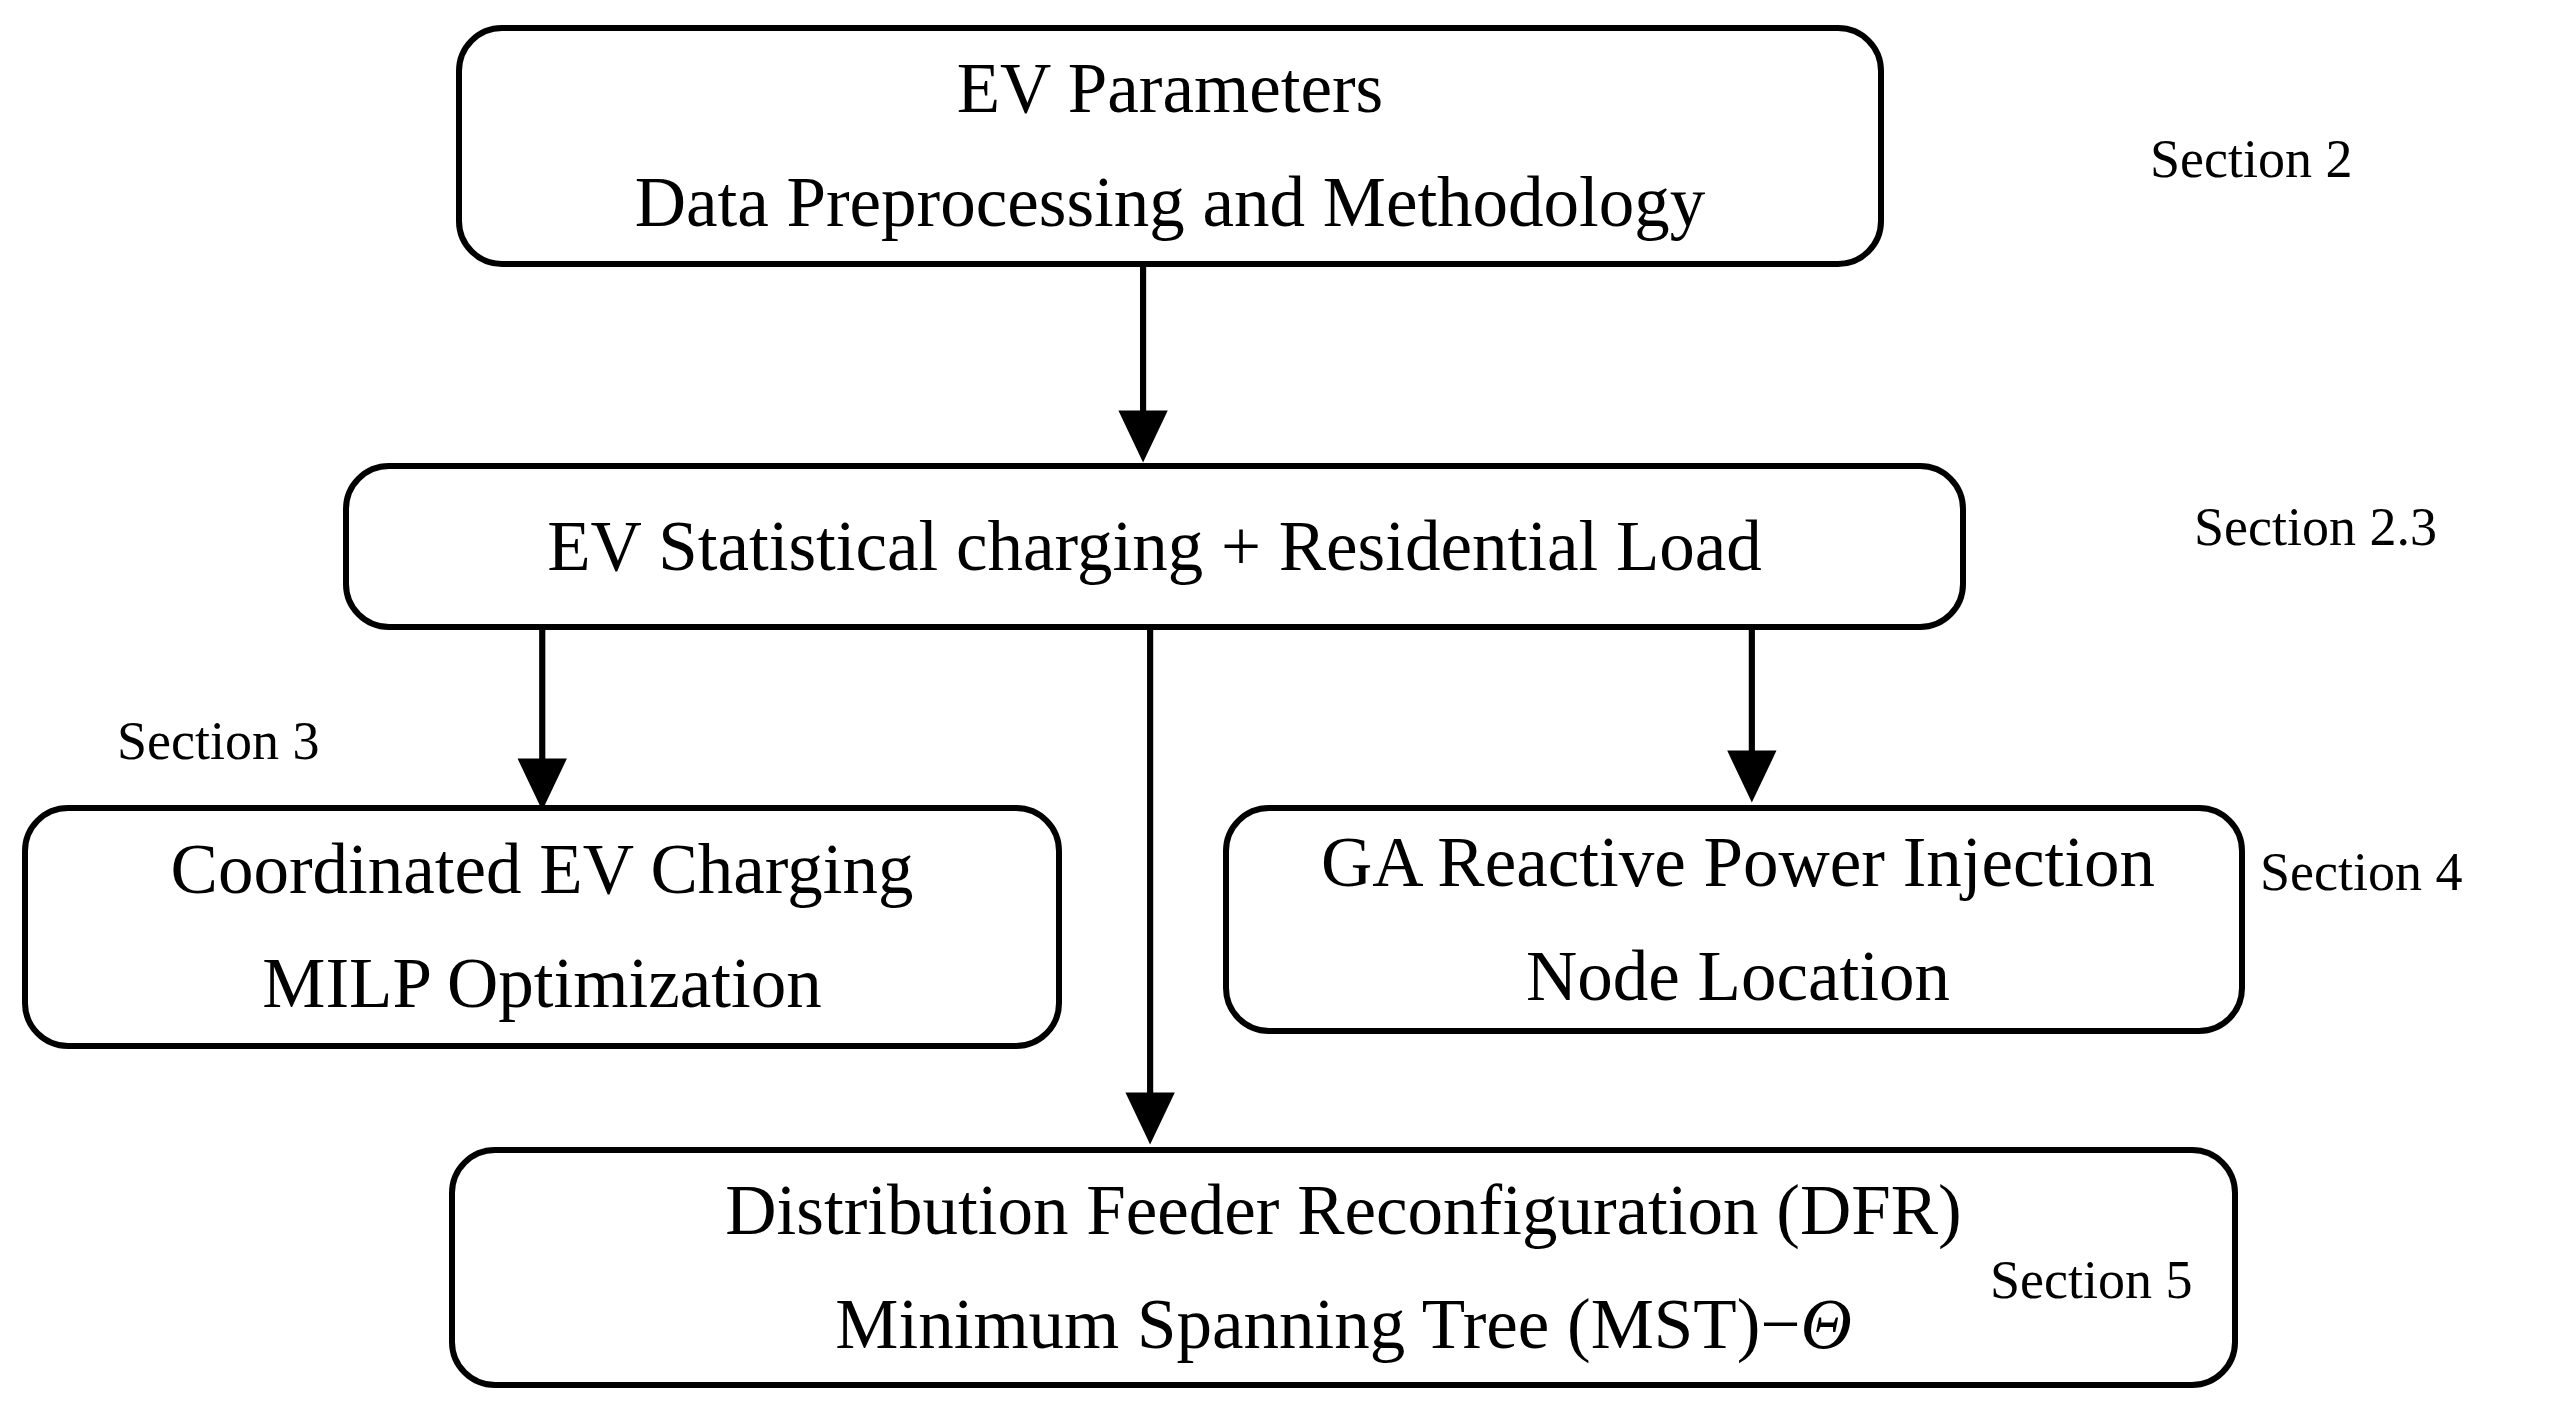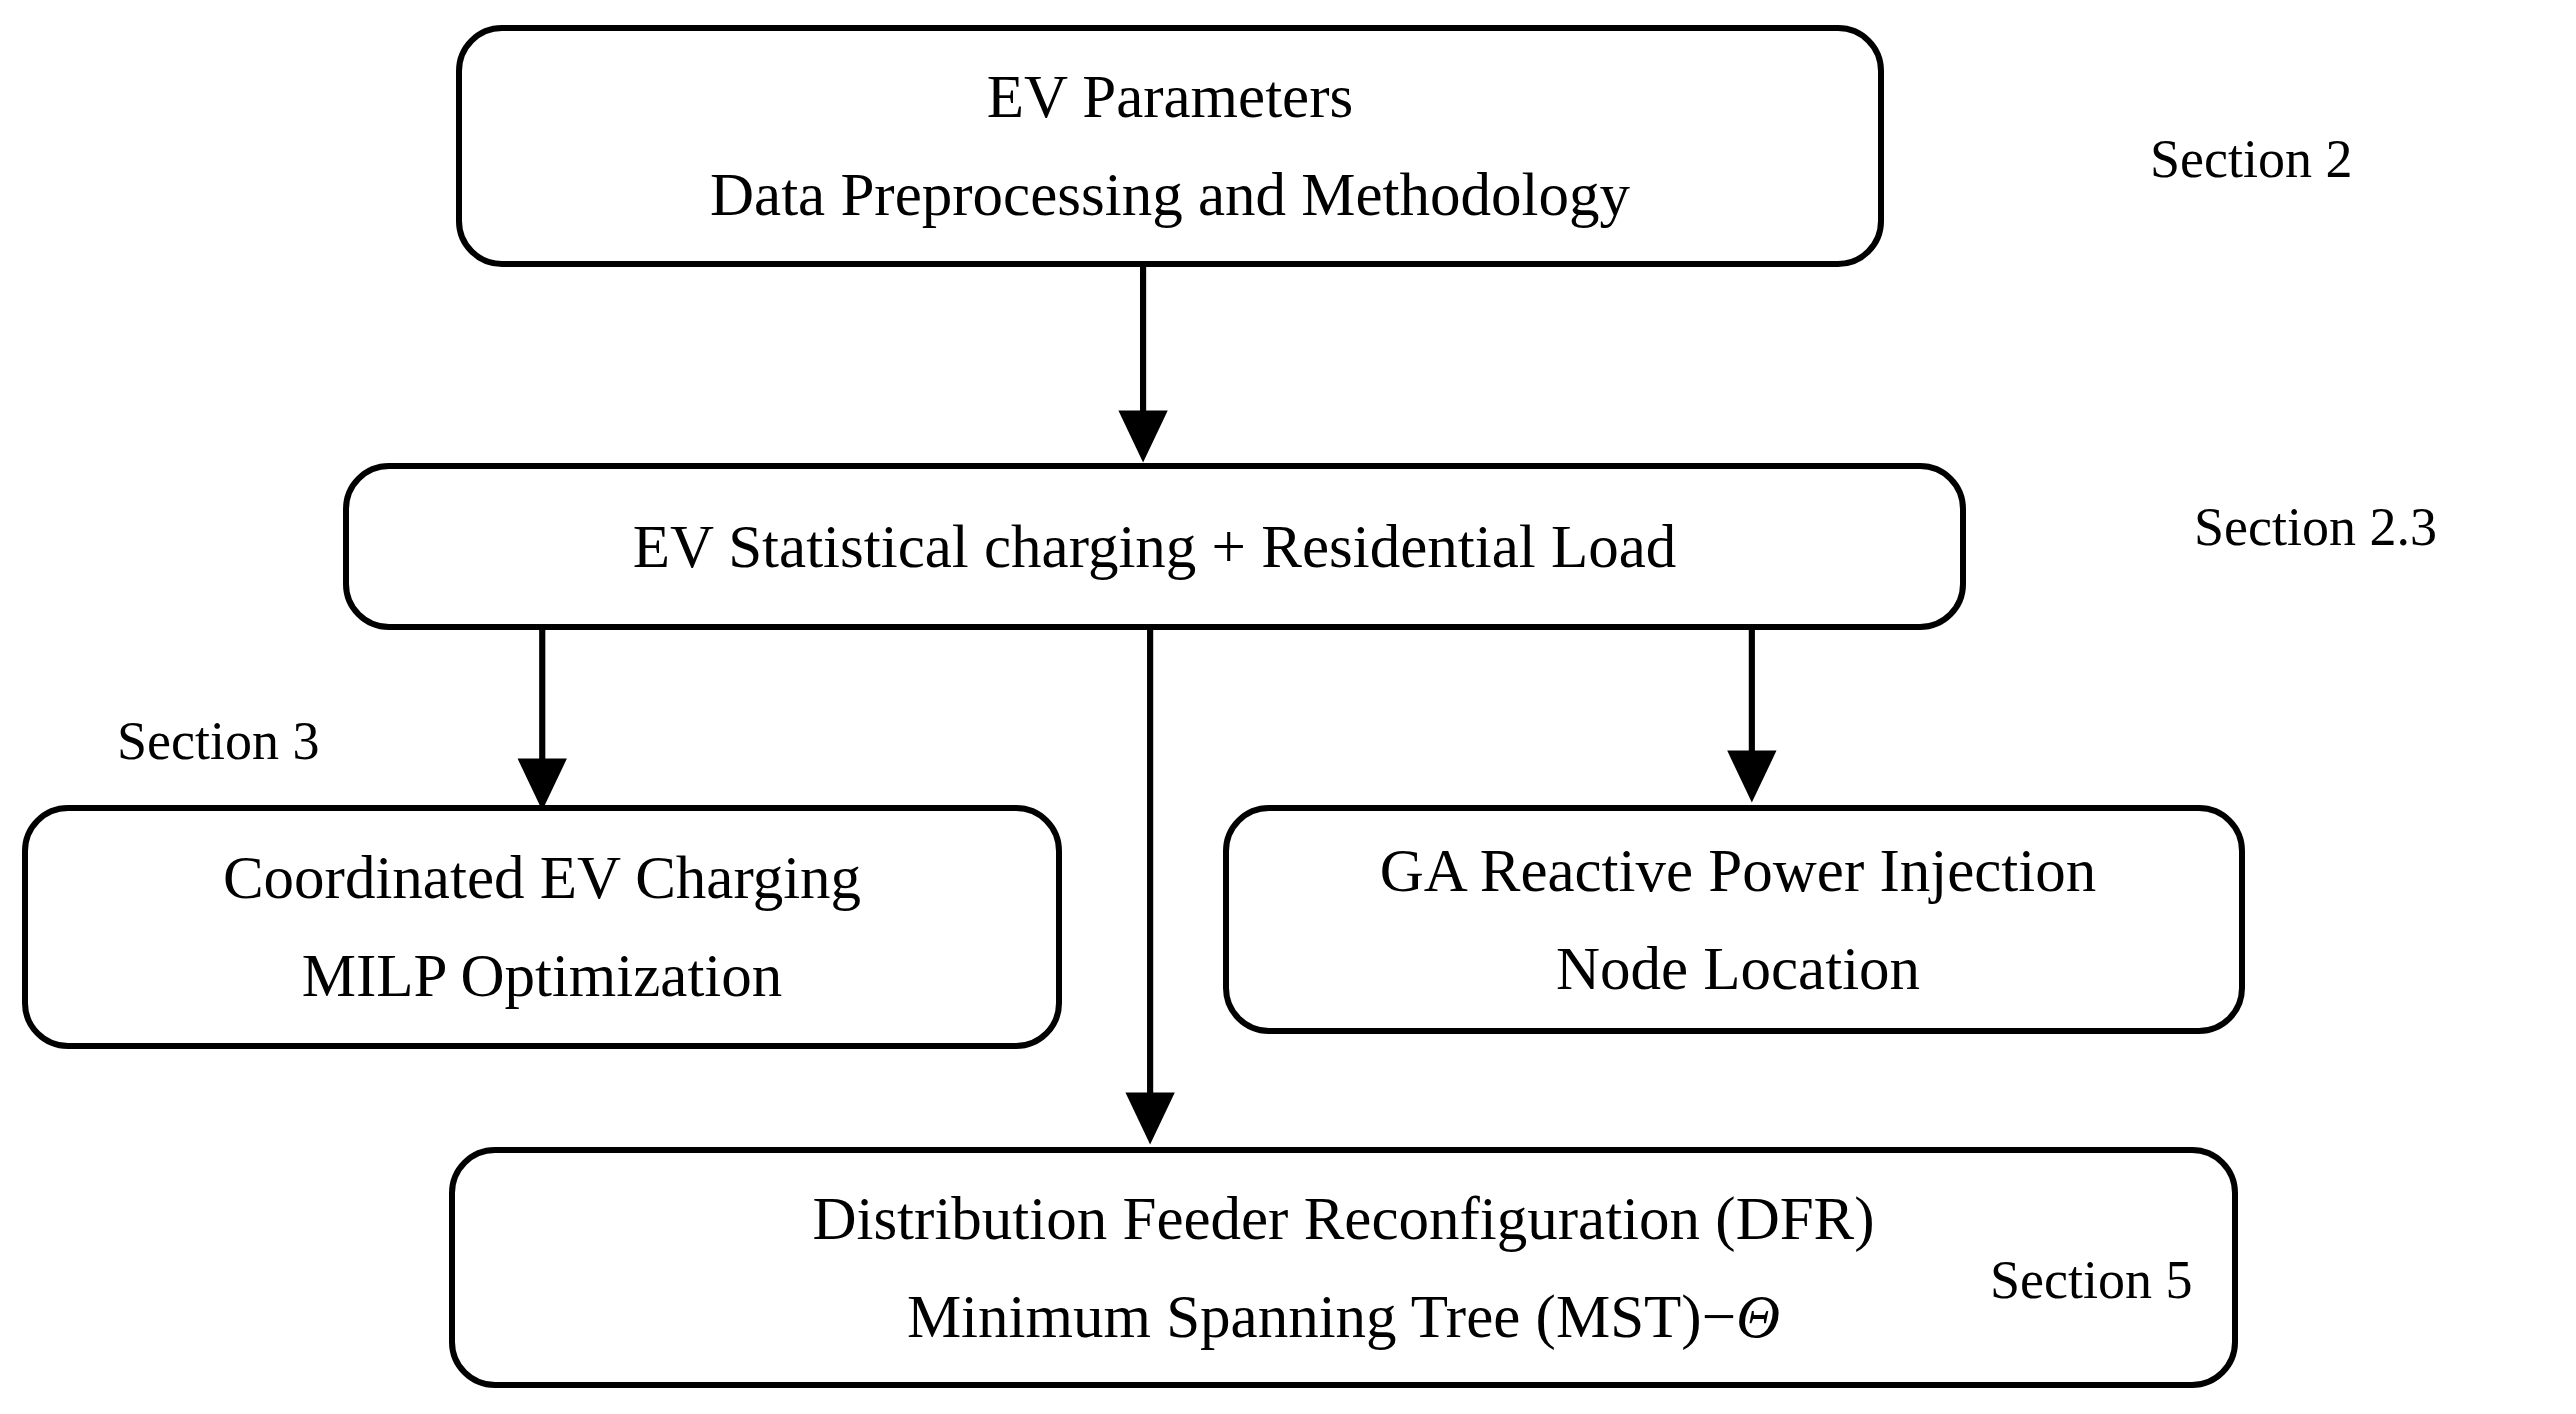--- a/index.html
+++ b/index.html
@@ -20,21 +20,21 @@
     position: absolute;
     box-sizing: border-box;
     border: 6.2px solid #000000;
     border-radius: 46px;
     background: #ffffff;
     display: flex;
     flex-direction: column;
     align-items: center;
     justify-content: center;
     text-align: center;
-    font-size: 61px;
+    font-size: 71px;
     line-height: 1.6;
   }
   .node .line {
     white-space: nowrap;
   }
   .section-label {
     position: absolute;
     font-size: 54px;
     line-height: 1;
     white-space: nowrap;
@@ -118,16 +118,17 @@
   <div class="node" id="node-dfr-mst">
     <div class="line">Distribution Feeder Reconfiguration (DFR)</div>
     <div class="line">
       <span>Minimum Spanning Tree (MST)−</span><span class="theta">Θ</span>
     </div>
   </div>
 
   <div class="section-label" id="label-section-2">Section 2</div>
   <div class="section-label" id="label-section-2-3">Section 2.3</div>
   <div class="section-label" id="label-section-3">Section 3</div>
+  <div class="section-label" id="label-section-4">Section 4</div>
   <div class="section-label" id="label-section-5">Section 5</div>
 
 </div>
 
 
 </body></html>

